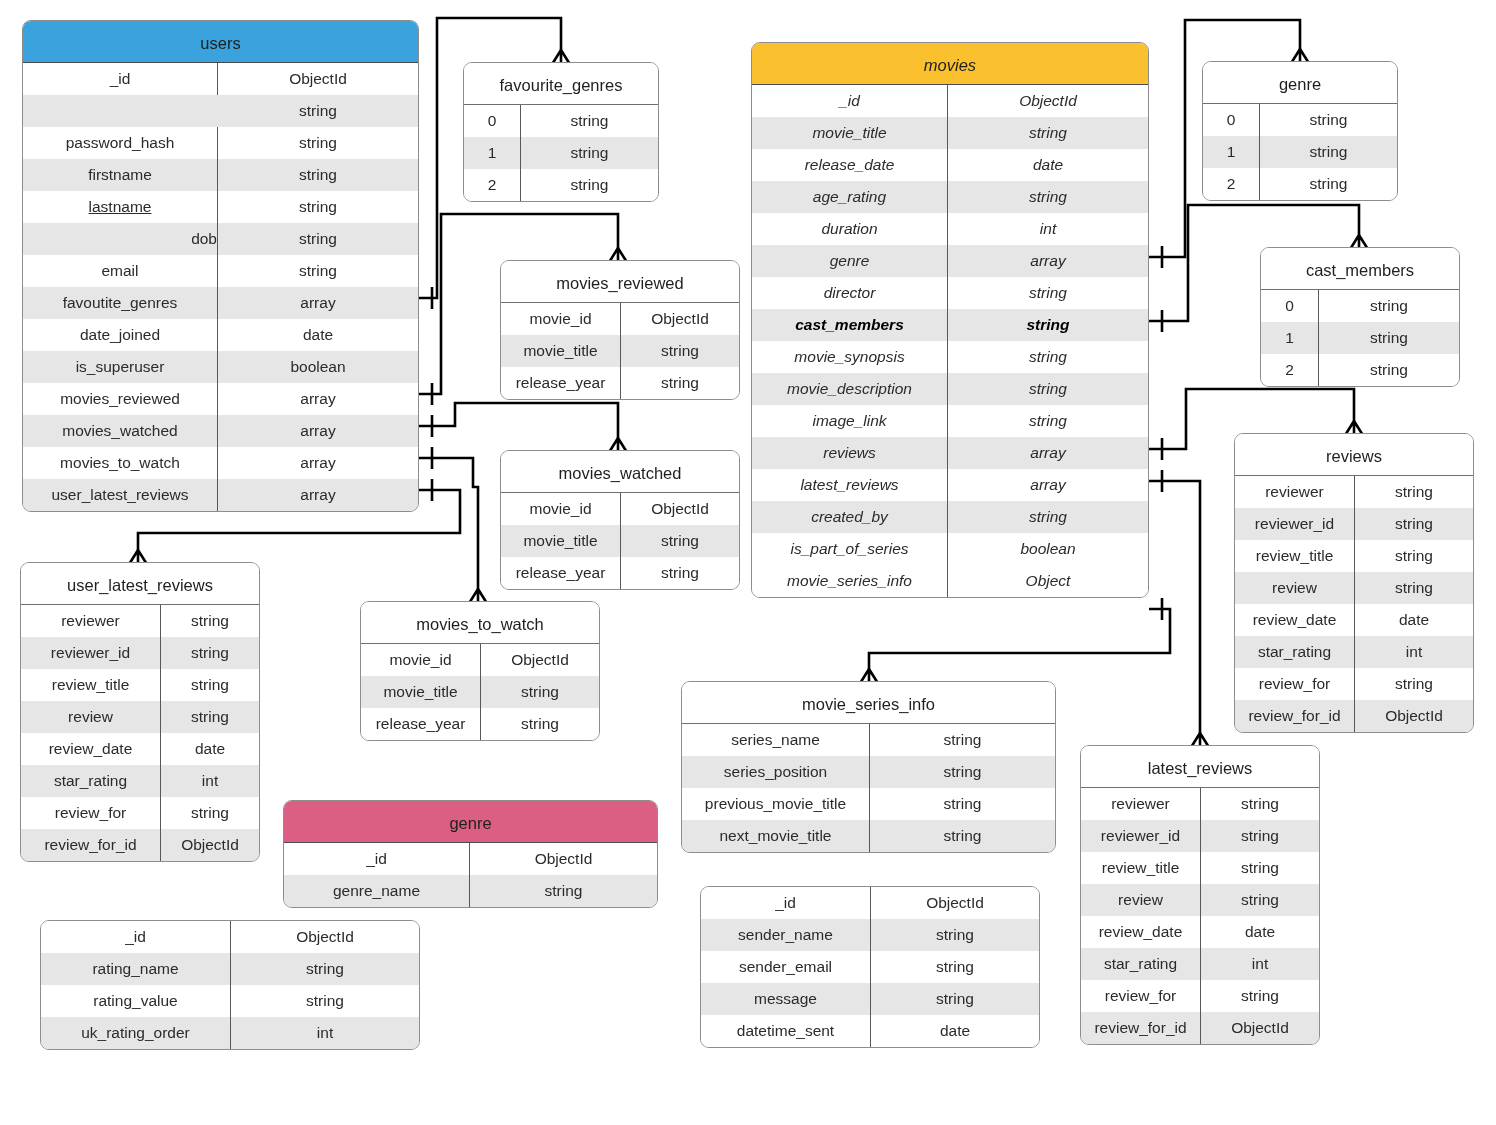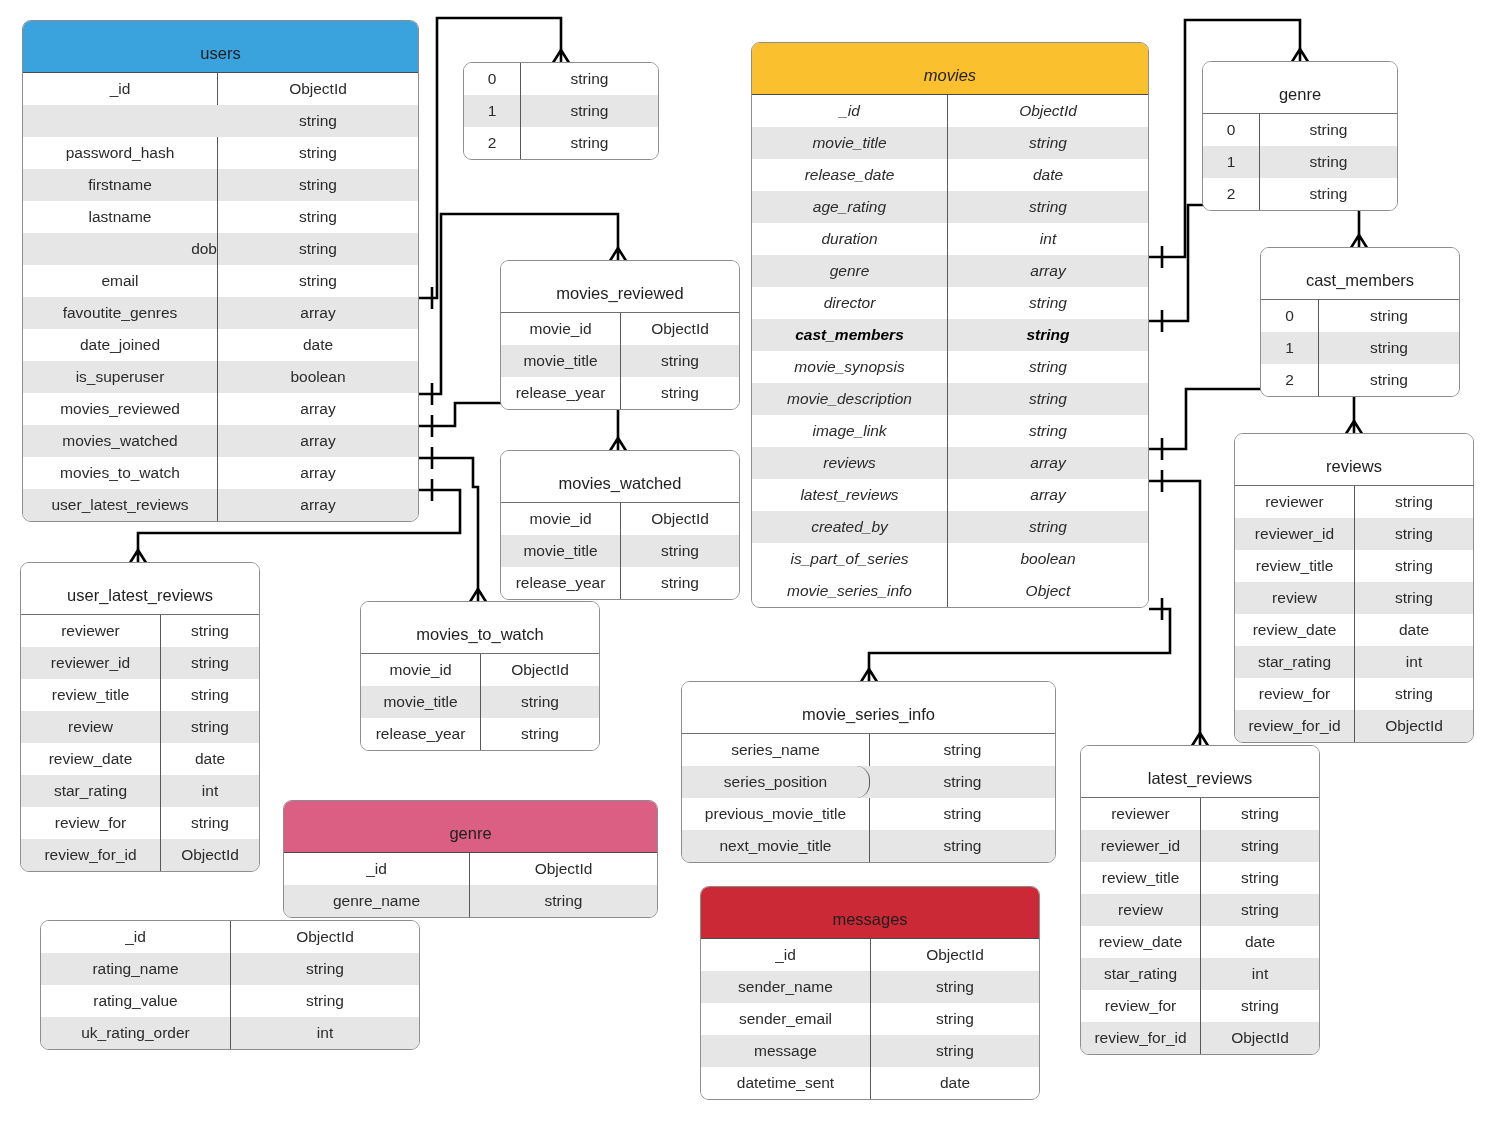--- a/index.html
+++ b/index.html
@@ -32,21 +32,21 @@
     border-radius: 9px;
     z-index: 3;
     overflow: hidden;
   }
   .ent-header {
     box-sizing: border-box;
     text-align: center;
     font-size: 16.5px;
     color: #1f1f1f;
     line-height: 1;
-    padding: 24px 4px 10px 4px;
+    padding: 14px 4px 10px 4px;
     border-bottom: 1.4px solid #4a4a4a;
     background: #ffffff;
   }
   .entity.plain > .ent-header {
     border-bottom: 1.2px solid #6f6f6f;
   }
   .ent-row {
     display: flex;
     box-sizing: border-box;
     height: 32px;
@@ -140,21 +140,21 @@
       </div>
       <div class="ent-row">
         <div class="cell-name" style="width: 195px; flex: 0 0 195px;">password_hash</div>
         <div class="cell-type">string</div>
       </div>
       <div class="ent-row alt">
         <div class="cell-name" style="width: 195px; flex: 0 0 195px;">firstname</div>
         <div class="cell-type">string</div>
       </div>
       <div class="ent-row">
-        <div class="cell-name" style="width: 195px; flex: 0 0 195px;">lastname</div>
+        <div class="cell-name" style="width: 195px; flex: 0 0 195px; text-decoration: underline;">lastname</div>
         <div class="cell-type">string</div>
       </div>
       <div class="ent-row alt">
         <div class="cell-name" style="width: 195px; flex: 0 0 195px; text-align: right;">dob</div>
         <div class="cell-type">string</div>
       </div>
       <div class="ent-row">
         <div class="cell-name" style="width: 195px; flex: 0 0 195px;">email</div>
         <div class="cell-type">string</div>
       </div>
@@ -181,20 +181,21 @@
       <div class="ent-row">
         <div class="cell-name" style="width: 195px; flex: 0 0 195px;">movies_to_watch</div>
         <div class="cell-type">array</div>
       </div>
       <div class="ent-row alt">
         <div class="cell-name" style="width: 195px; flex: 0 0 195px;">user_latest_reviews</div>
         <div class="cell-type">array</div>
       </div>
     </div>
     <div class="entity plain" style="left: 463px; top: 62px; width: 196px;">
+      <div class="ent-header" style="background: rgb(255, 255, 255);">favourite_genres</div>
       <div class="ent-row">
         <div class="cell-name" style="width: 57px; flex: 0 0 57px;">0</div>
         <div class="cell-type">string</div>
       </div>
       <div class="ent-row alt">
         <div class="cell-name" style="width: 57px; flex: 0 0 57px;">1</div>
         <div class="cell-type">string</div>
       </div>
       <div class="ent-row">
         <div class="cell-name" style="width: 57px; flex: 0 0 57px;">2</div>
@@ -448,21 +449,21 @@
         <div class="cell-type">ObjectId</div>
       </div>
     </div>
     <div class="entity plain" style="left: 681px; top: 681px; width: 375px;">
       <div class="ent-header" style="background: rgb(255, 255, 255);">movie_series_info</div>
       <div class="ent-row">
         <div class="cell-name" style="width: 188px; flex: 0 0 188px;">series_name</div>
         <div class="cell-type">string</div>
       </div>
       <div class="ent-row alt">
-        <div class="cell-name" style="width: 188px; flex: 0 0 188px; border-radius: 14px;">series_position</div>
+        <div class="cell-name" style="width: 188px; flex: 0 0 188px;">series_position</div>
         <div class="cell-type">string</div>
       </div>
       <div class="ent-row">
         <div class="cell-name" style="width: 188px; flex: 0 0 188px;">previous_movie_title</div>
         <div class="cell-type">string</div>
       </div>
       <div class="ent-row alt">
         <div class="cell-name" style="width: 188px; flex: 0 0 188px;">next_movie_title</div>
         <div class="cell-type">string</div>
       </div>
@@ -472,21 +473,20 @@
       <div class="ent-row">
         <div class="cell-name" style="width: 186px; flex: 0 0 186px;">_id</div>
         <div class="cell-type">ObjectId</div>
       </div>
       <div class="ent-row alt">
         <div class="cell-name" style="width: 186px; flex: 0 0 186px;">genre_name</div>
         <div class="cell-type">string</div>
       </div>
     </div>
     <div class="entity" style="left: 700px; top: 886px; width: 340px;">
-      <div class="ent-header" style="background: rgb(204, 41, 54);">messages</div>
       <div class="ent-row">
         <div class="cell-name" style="width: 170px; flex: 0 0 170px;">_id</div>
         <div class="cell-type">ObjectId</div>
       </div>
       <div class="ent-row alt">
         <div class="cell-name" style="width: 170px; flex: 0 0 170px;">sender_name</div>
         <div class="cell-type">string</div>
       </div>
       <div class="ent-row">
         <div class="cell-name" style="width: 170px; flex: 0 0 170px;">sender_email</div>

